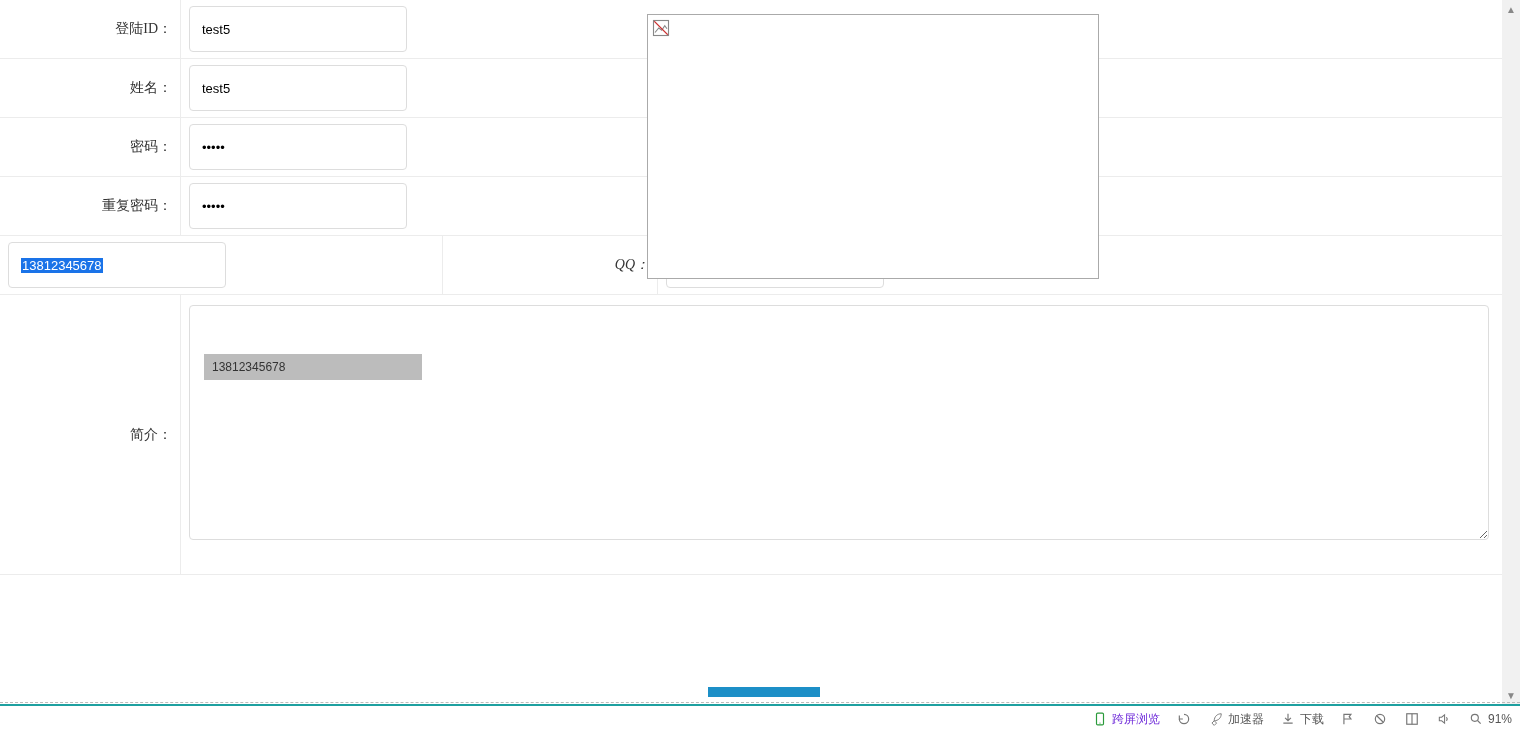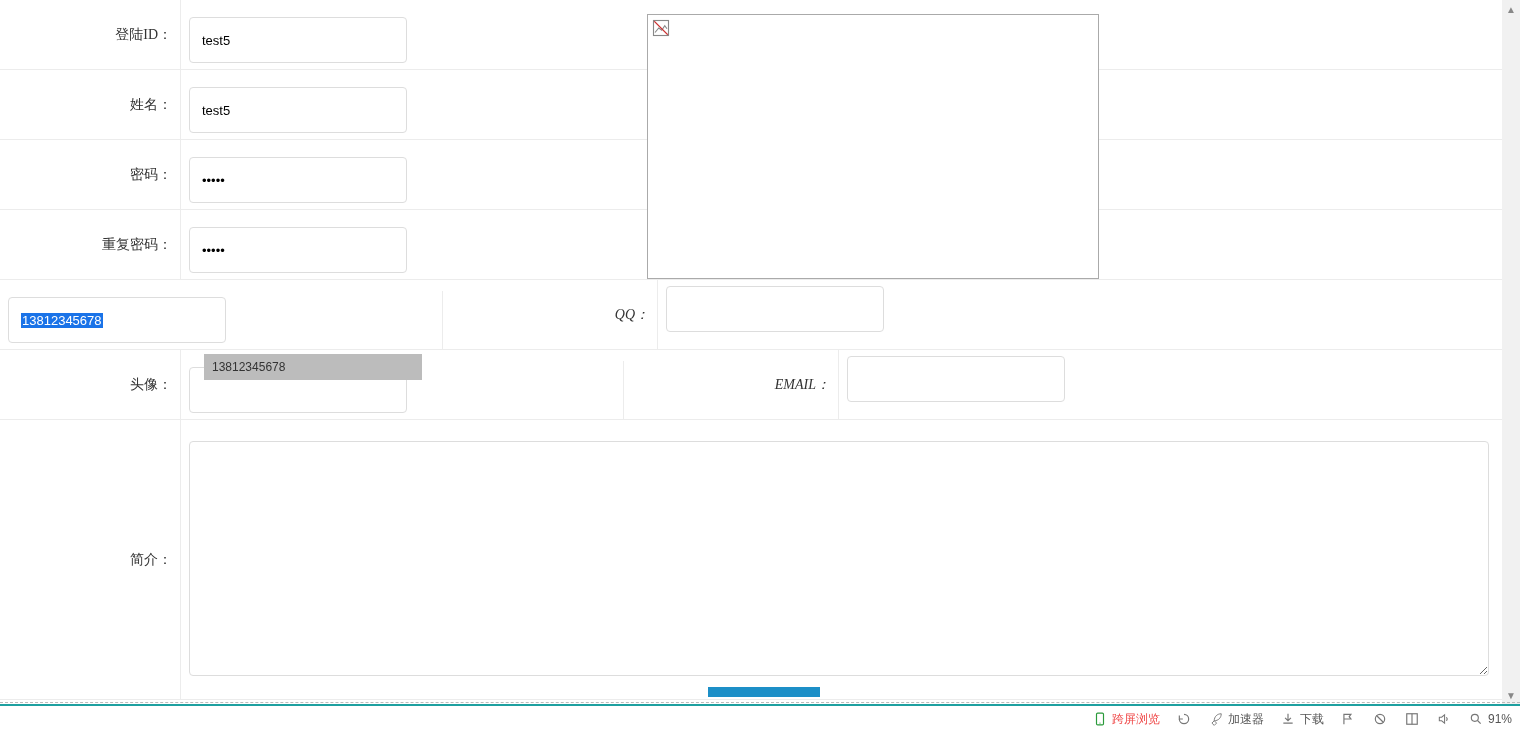--- a/index.html
+++ b/index.html
@@ -3,21 +3,21 @@
 <meta charset="utf-8">
 <style>
   * { box-sizing: border-box; }
   html, body { margin: 0; padding: 0; height: 100%; font-family: "Microsoft YaHei", Arial, sans-serif; font-size: 13px; color: #333; background: #fff; }
   .page { width: 1520px; height: 732px; position: relative; overflow: hidden; }
 
   
   .form-row { display: flex; border-bottom: 1px solid #ececec; min-height: 59px; }
   .form-row.tall2 { min-height: 280px; }
   .label-cell { width: 181px; display: flex; align-items: center; justify-content: flex-end; padding-right: 8px; font-family: SimSun, serif; font-size: 14px; border-right: 1px solid #ececec; }
-  .value-cell { flex: 1; display: flex; align-items: center; padding: 6px 8px; position: relative; margin-top: 11px; }
+  .value-cell { flex: 1; display: flex; align-items: center; padding: 6px 8px; position: relative; }
   .value-cell.col2 { flex: 0 0 443px; border-right: 1px solid #ececec; }
   .label-cell2 { flex: 0 0 215px; display: flex; align-items: center; justify-content: flex-end; padding-right: 8px; font-family: SimSun, serif; font-size: 14px; border-right: 1px solid #ececec; font-style: italic; }
   .value-cell2 { flex: 1; display: flex; align-items: flex-start; padding: 6px 8px; }
 
   input[type=text], input[type=password], select, .textbox {
     width: 218px; height: 46px; border: 1px solid #ddd; border-radius: 4px; padding: 0 12px; font-size: 13px; outline: none; background: #fff;
   }
   textarea { width: 1300px; height: 235px; border: 1px solid #ddd; border-radius: 4px; padding: 8px; font-family: inherit; font-size: 13px; resize: both; outline: none; }
 
   .image-box { position: absolute; left: 647px; top: 14px; width: 452px; height: 265px; border: 1px solid #aaa; background: #fff; }
@@ -25,21 +25,21 @@
   .broken-img svg { width: 18px; height: 18px; }
 
   .autocomplete { position: absolute; left: 204px; top: 354px; width: 218px; background: #bcbcbc; border: 0; height: 26px; display: flex; align-items: center; padding: 0 8px; font-size: 12px; z-index: 50; }
 
   .submit-stub { position: absolute; left: 708px; top: 687px; width: 112px; height: 10px; background: #1c8fc7; }
 
   
   .statusbar { position: absolute; left: 0; bottom: 0; width: 100%; height: 28px; border-top: 2px solid #1ea0a0; display: flex; align-items: center; justify-content: flex-end; gap: 16px; padding: 0 8px; font-size: 12px; color: #555; background: #fff; }
   .statusbar .grp { display: flex; align-items: center; gap: 4px; white-space: nowrap; }
   .ico { width: 16px; height: 16px; display: inline-flex; align-items: center; justify-content: center; }
-  .green { color: #ef4444; }
+  .green { color: #6d28d9; }
 
   
   .scroll-v { position: absolute; right: 0; top: 0; width: 18px; height: calc(100% - 28px); background: #f1f1f1; }
   .scroll-v .arrow { width: 18px; height: 18px; display: flex; align-items: center; justify-content: center; color: #888; font-size: 10px; }
   .scroll-v .arrow.up { position: absolute; top: 0; }
   .scroll-v .arrow.down { position: absolute; bottom: 0; }
 
   
   .dot-sep { position: absolute; left: 0; bottom: 28px; width: 100%; height: 2px; border-top: 1px dashed #bbb; }
 
@@ -100,30 +100,20 @@
       <div class="textbox phone" style="display:flex;align-items:center;">
         <span class="sel">13812345678</span>
       </div>
     </div>
     <div class="label-cell2">QQ：</div>
     <div class="value-cell2">
       <input type="text" value="" style="">
     </div>
   </div>
 
-  <div class="form-row">
-    <div class="label-cell">头像：</div>
-    <div class="value-cell col2">
-      <input type="text" value="" style="">
-    </div>
-    <div class="label-cell2">EMAIL：</div>
-    <div class="value-cell2">
-      <input type="text" value="" style="">
-    </div>
-  </div>
 
   <div class="form-row tall2">
     <div class="label-cell">简介：</div>
     <div class="value-cell" style="align-items:flex-start;padding-top:10px;">
       <textarea style=""></textarea>
     </div>
   </div>
 
   <div class="autocomplete">
     <span>13812345678</span>

